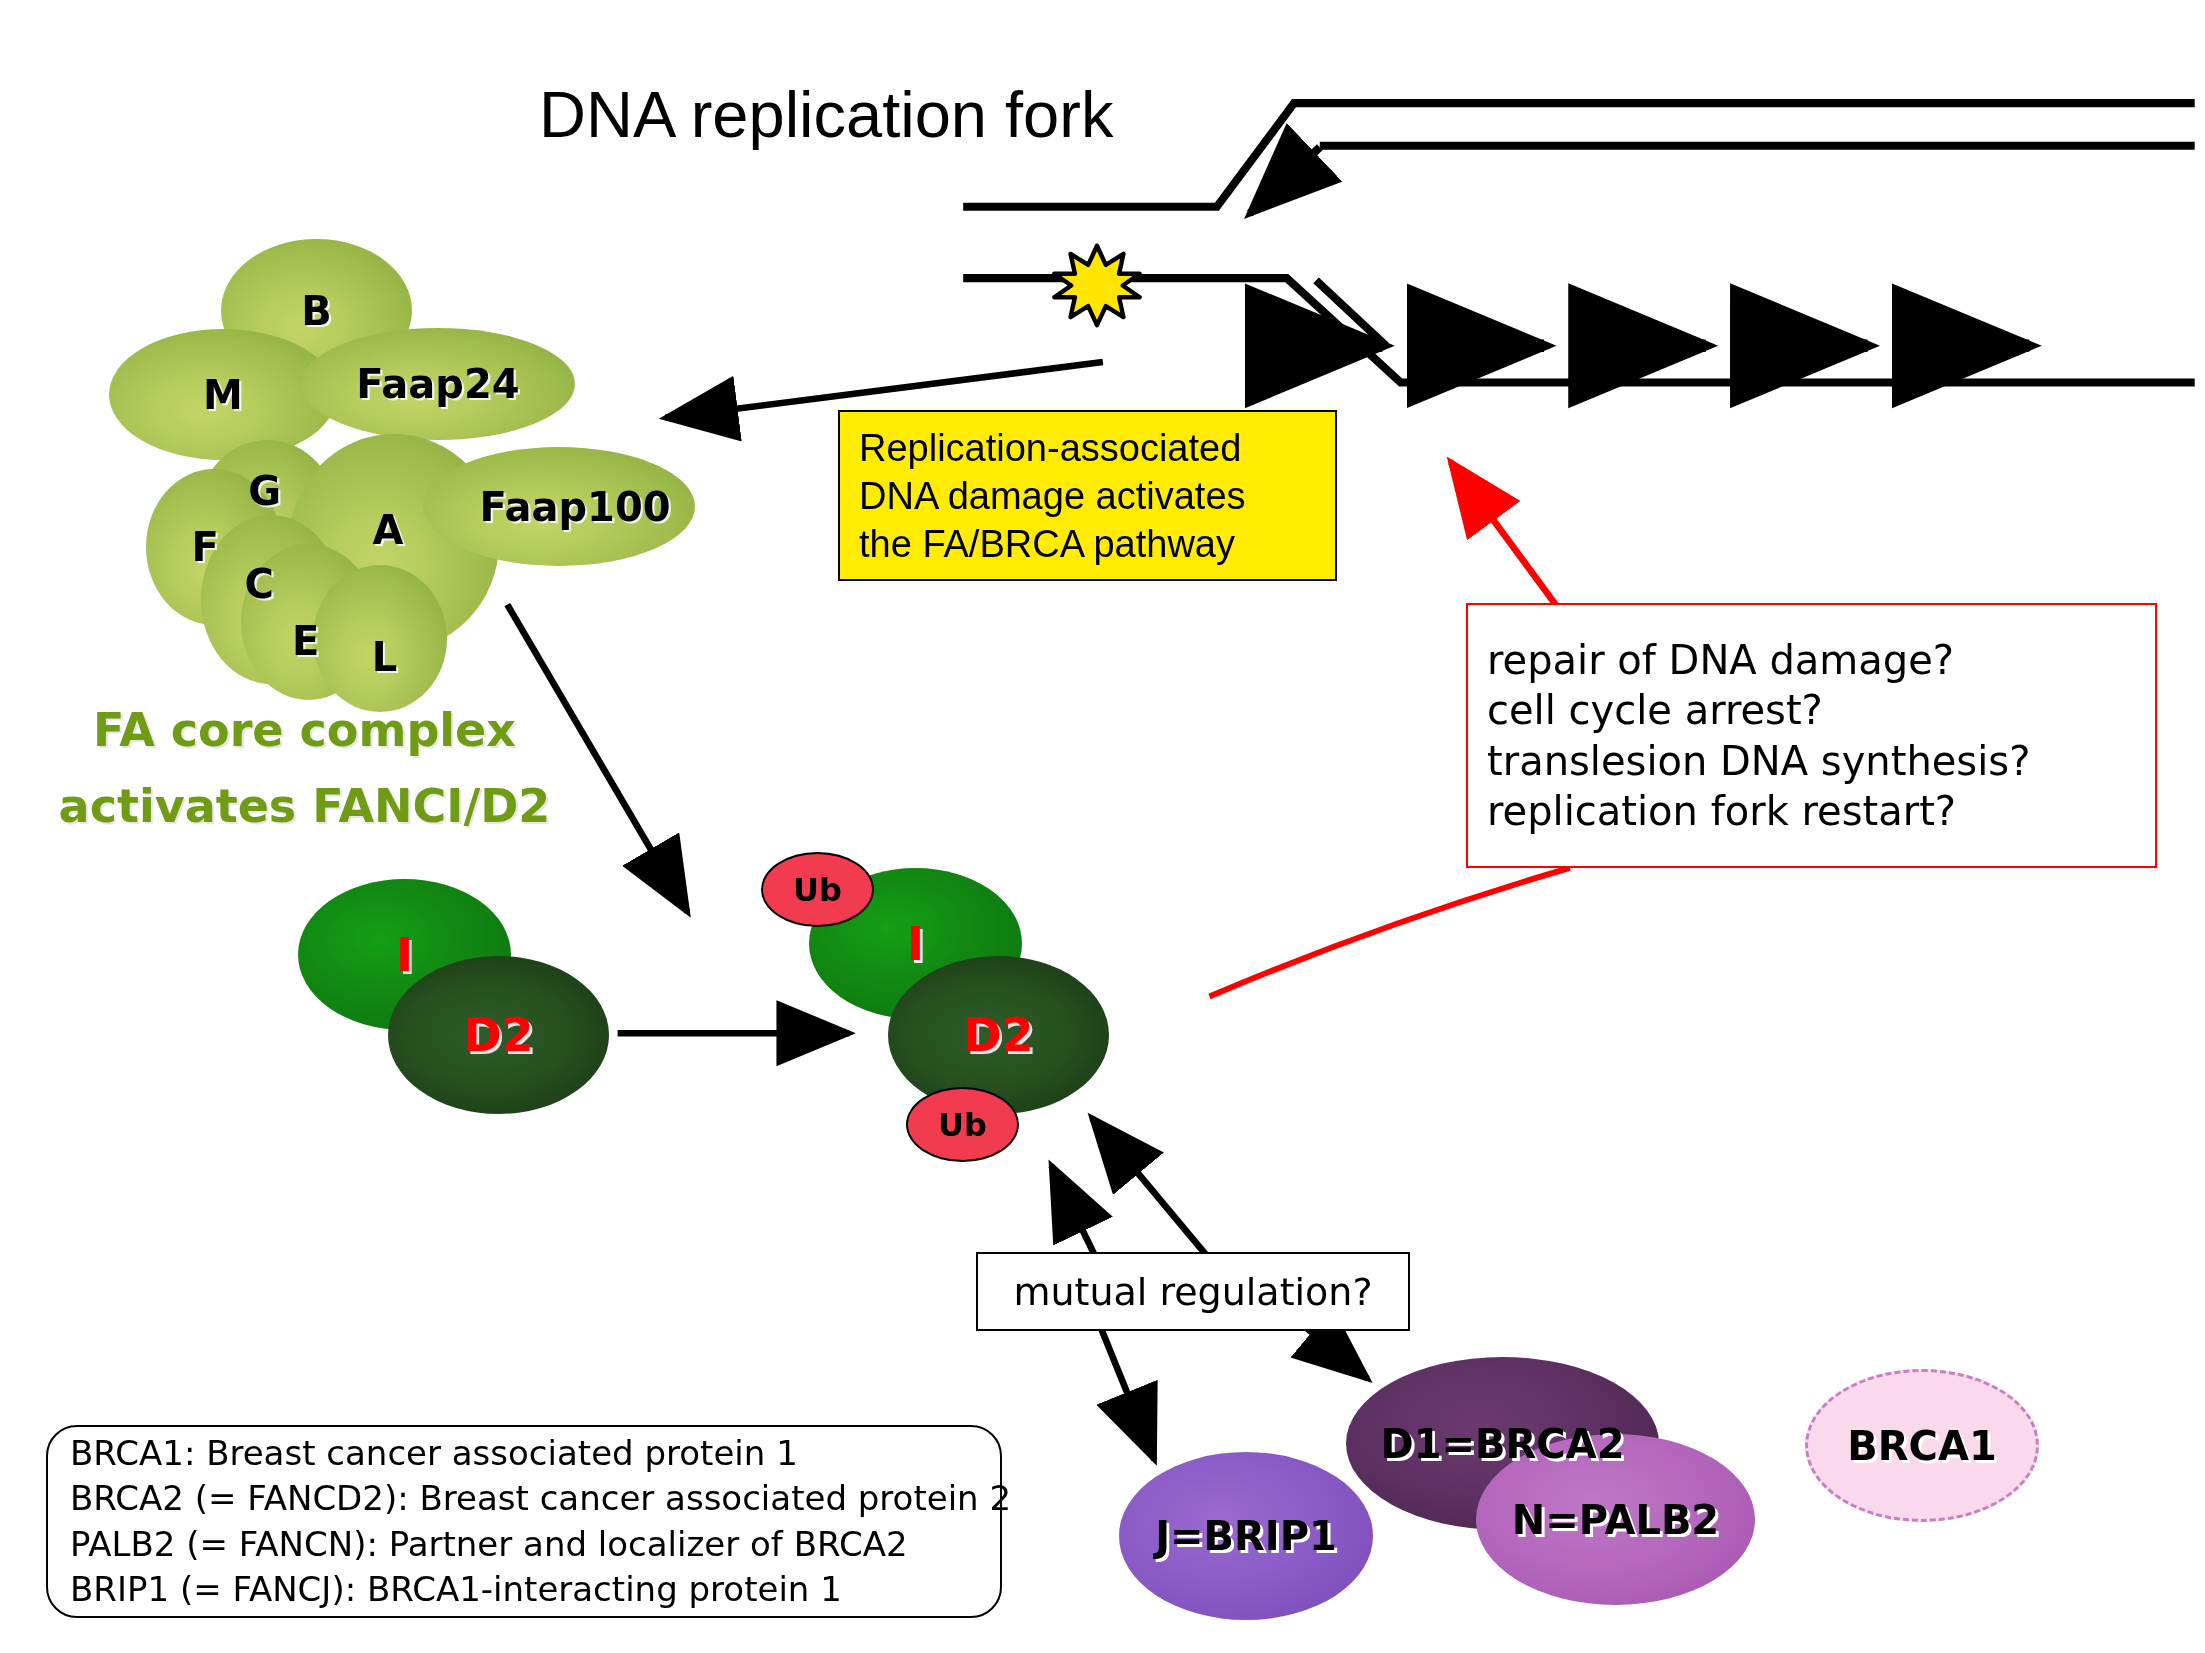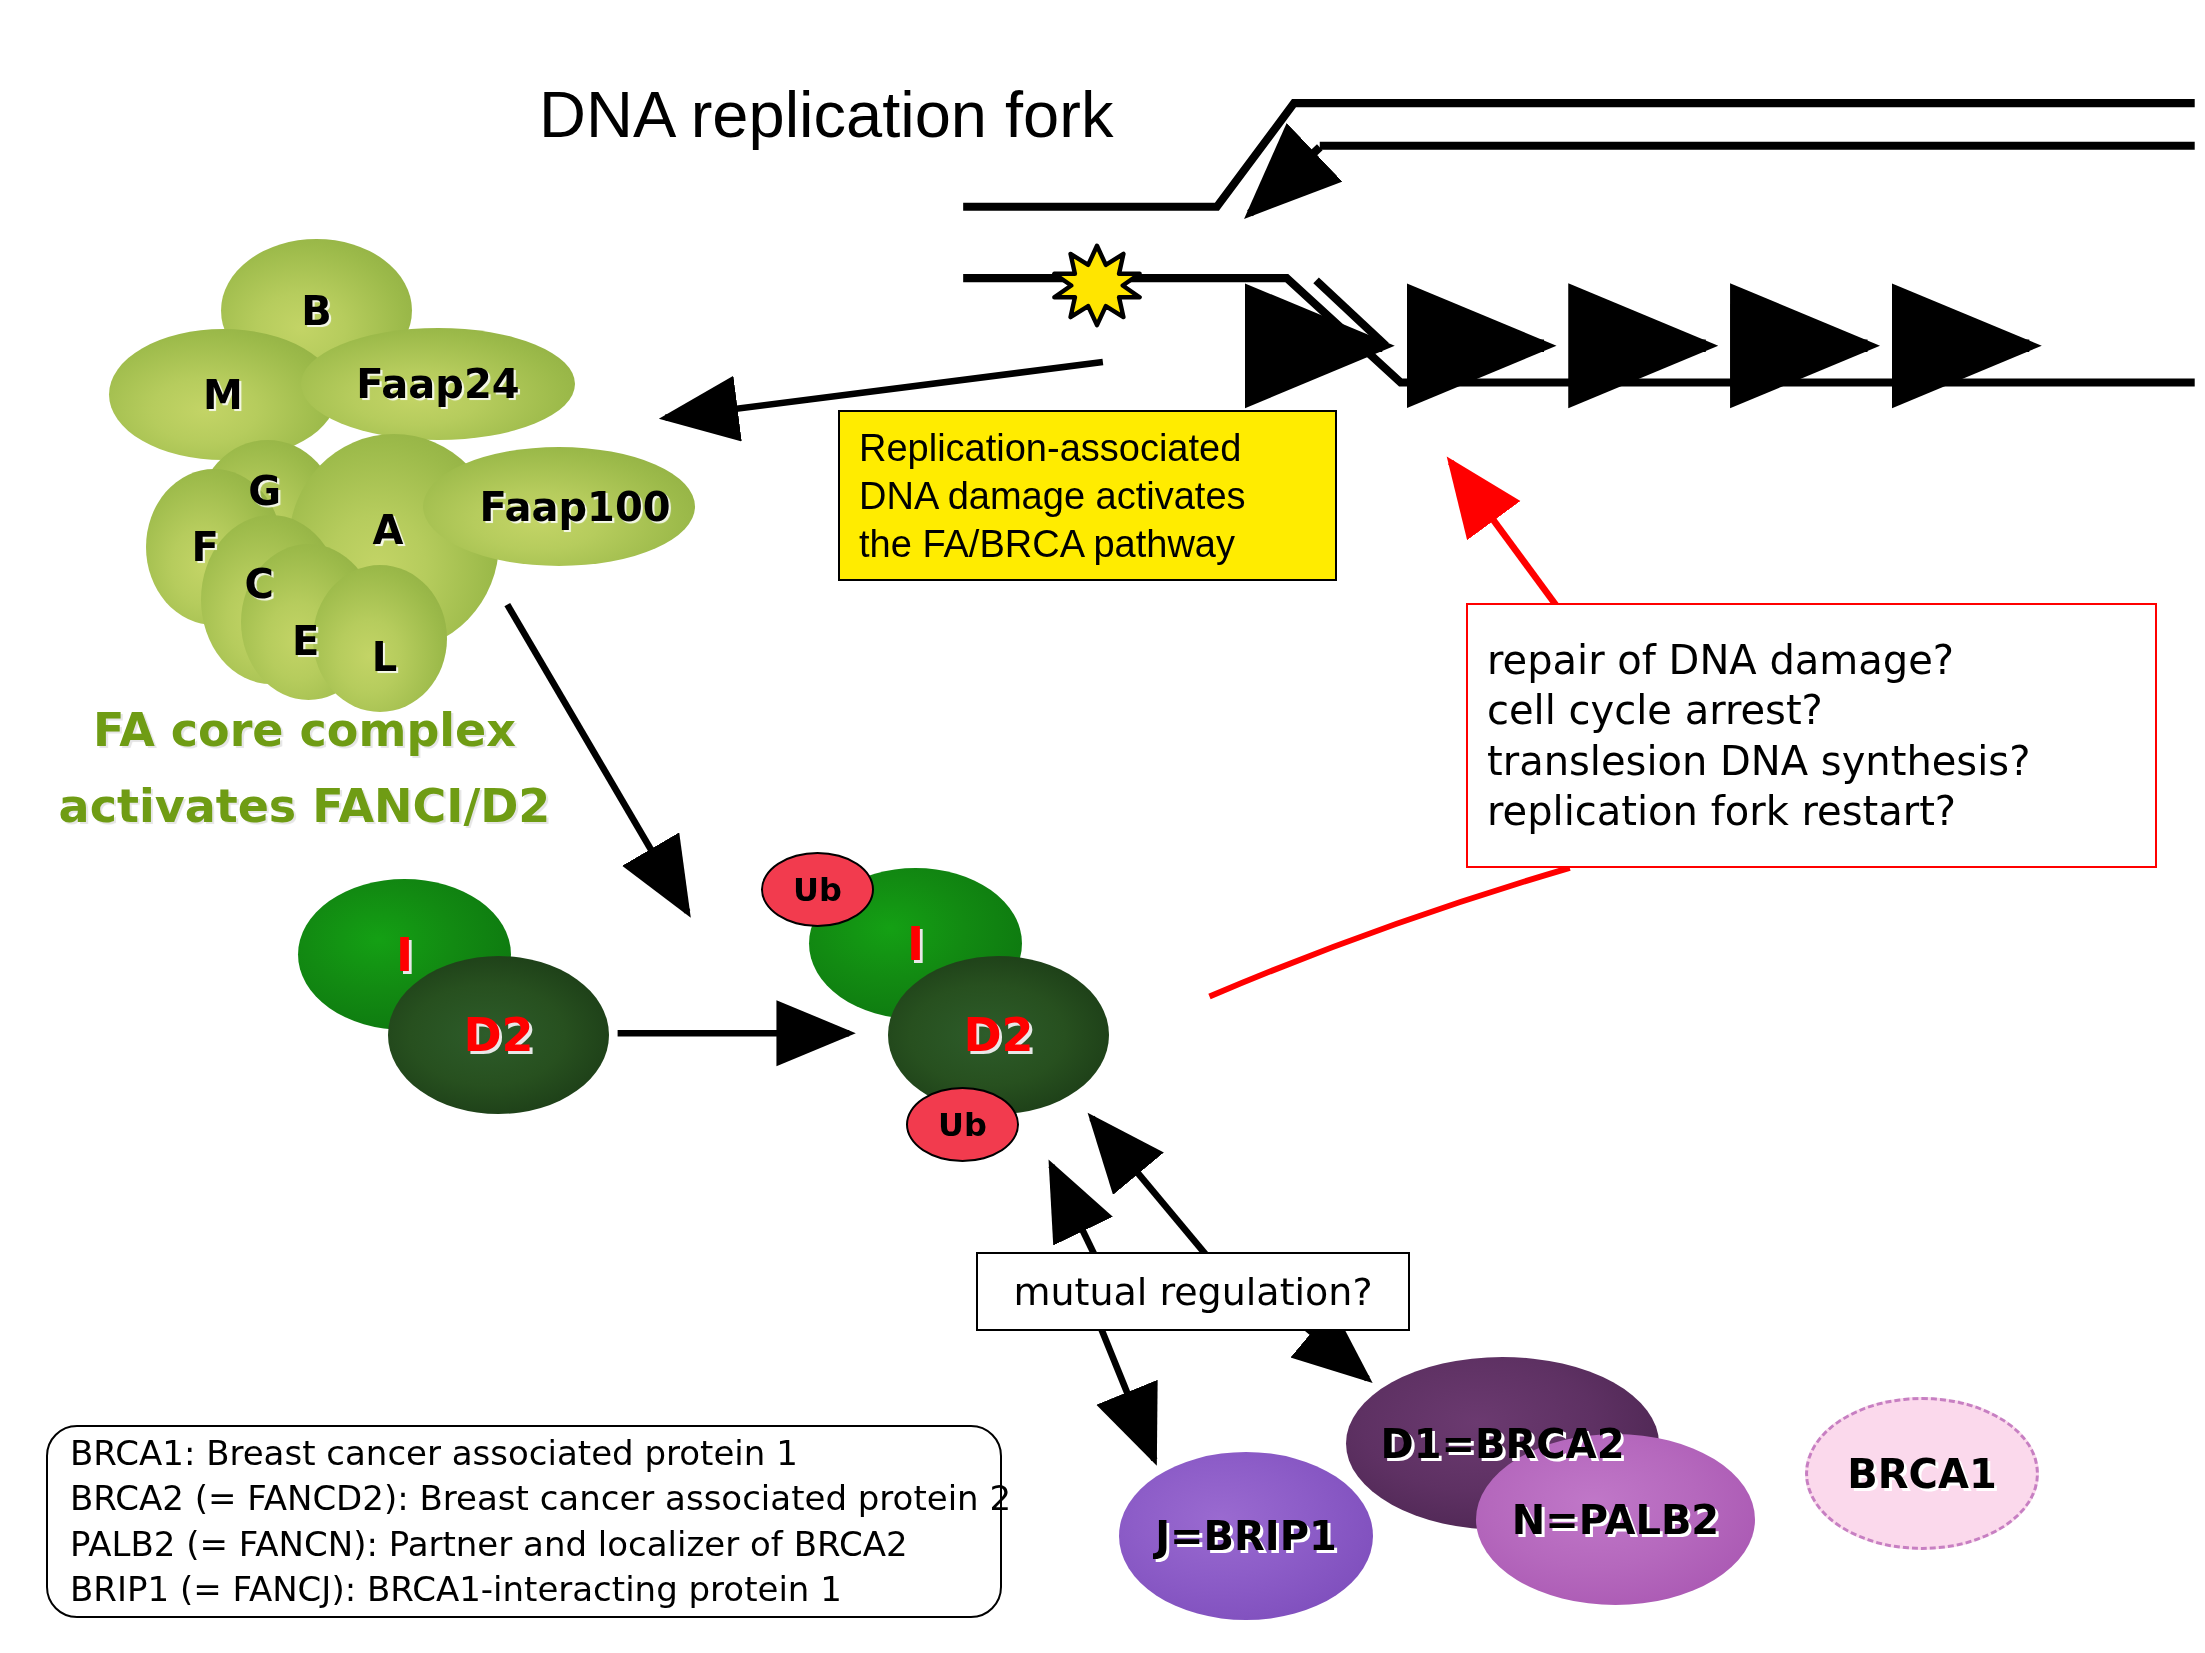--- a/index.html
+++ b/index.html
@@ -213,21 +213,21 @@
 
   <div class="node blob pbl p-brip1" style="left:1119px;top:1452px;width:254px;height:168px;">
     <span class="blob-label">J=BRIP1</span>
   </div>
   <div class="node blob pbl p-brca2" style="left:1346px;top:1357px;width:313px;height:173px;">
     <span class="blob-label">D1=BRCA2</span>
   </div>
   <div class="node blob pbl p-palb2" style="left:1476px;top:1434px;width:279px;height:171px;">
     <span class="blob-label">N=PALB2</span>
   </div>
-  <div class="node blob pbl p-brca1" style="left:1805px;top:1397px;width:228px;height:147px;">
+  <div class="node blob pbl p-brca1" style="left:1805px;top:1369px;width:228px;height:147px;">
     <span class="blob-label">BRCA1</span>
   </div>
 
   <div class="legendbox" style="position:absolute;left:46px;top:1425px;width:956px;height:193px;">
     <span class="ln">BRCA1: Breast cancer associated protein 1</span>
     <span class="ln">BRCA2 (= FANCD2): Breast cancer associated protein 2</span>
     <span class="ln">PALB2 (= FANCN): Partner and localizer of BRCA2</span>
     <span class="ln">BRIP1 (= FANCJ): BRCA1-interacting protein 1</span>
   </div>
 

